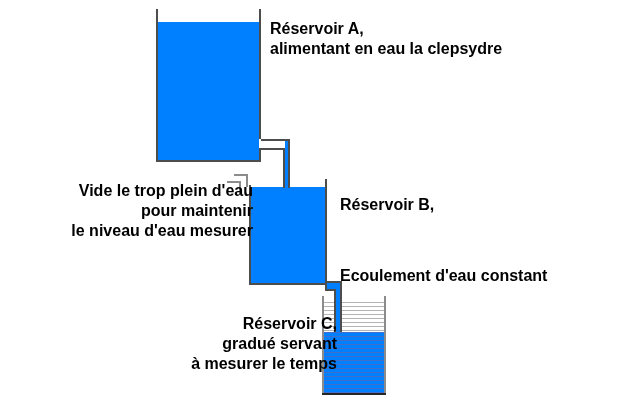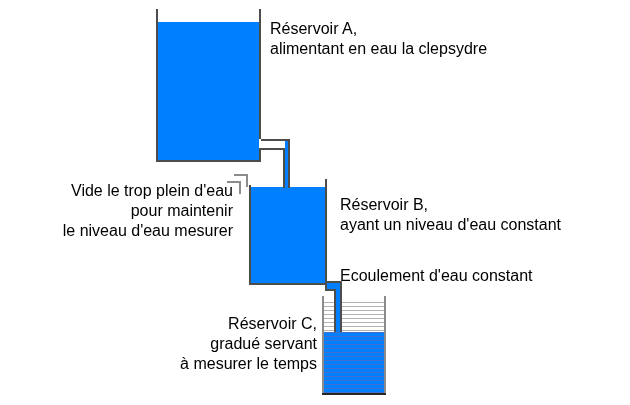--- a/index.html
+++ b/index.html
@@ -25,24 +25,24 @@
     background:repeating-linear-gradient(to bottom,
       transparent 0 3px, var(--graduation-gray,#b3b3b3) 3px 4px);
   }
   .c-water-grad{
     background:repeating-linear-gradient(to bottom,
       var(--graduation-blue,#3f6fca) 0 1px, var(--water,#0080ff) 1px 4px);
   }
   .label{
     position:absolute;
     color:var(--text,#000);
-    font-size:16px;font-weight:normal;line-height:20px;
+    font-size:16px;font-weight:bold;line-height:20px;
     white-space:nowrap;z-index:3;
   }
-  .label.right{text-align:right;}
+  .label.right{text-align:right;padding-left:20px;}
 </style>
 </head>
 <body>
 
 <div class="diagram">
 
   <div>
     <div class="r dark" style="left:156px;top:9px;width:2px;height:153px"></div>
     <div class="r dark" style="left:259px;top:9px;width:2px;height:130px"></div>
     <div class="r dark" style="left:259px;top:148px;width:2px;height:14px"></div>
@@ -94,21 +94,20 @@
   </div>
 
   <div class="label right" style="left:0px;top:181px;width:233px">
     <div>Vide le trop plein d'eau</div>
     <div>pour maintenir</div>
     <div>le niveau d'eau mesurer</div>
   </div>
 
   <div class="label" style="left:340px;top:195px">
     <div>Réservoir B,</div>
-    <div>ayant un niveau d'eau constant</div>
   </div>
 
   <div class="label" style="left:340px;top:266px">
     <div>Ecoulement d'eau constant</div>
   </div>
 
   <div class="label right" style="left:100px;top:314px;width:217px">
     <div>Réservoir C,</div>
     <div>gradué servant</div>
     <div>à mesurer le temps</div>

